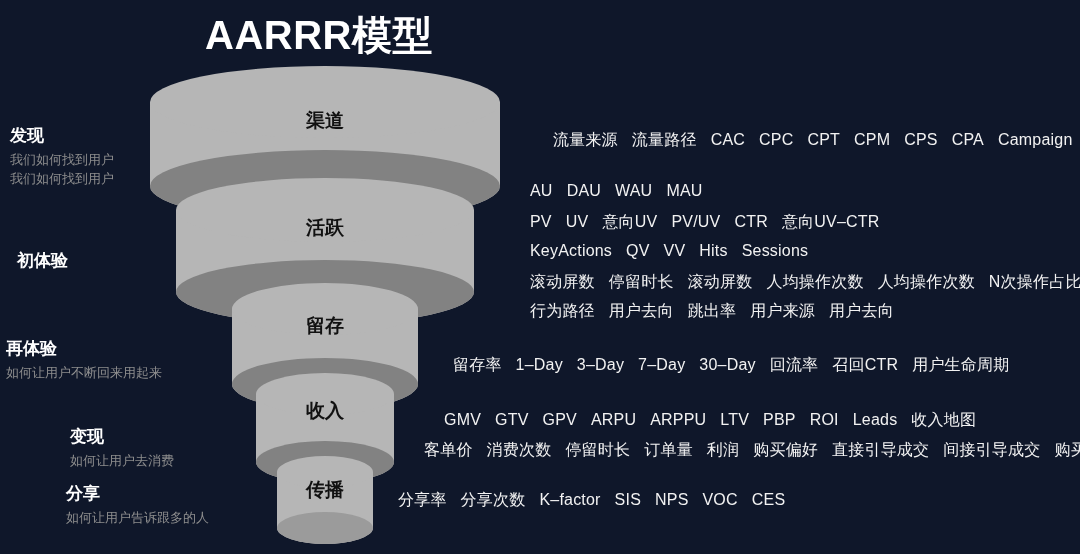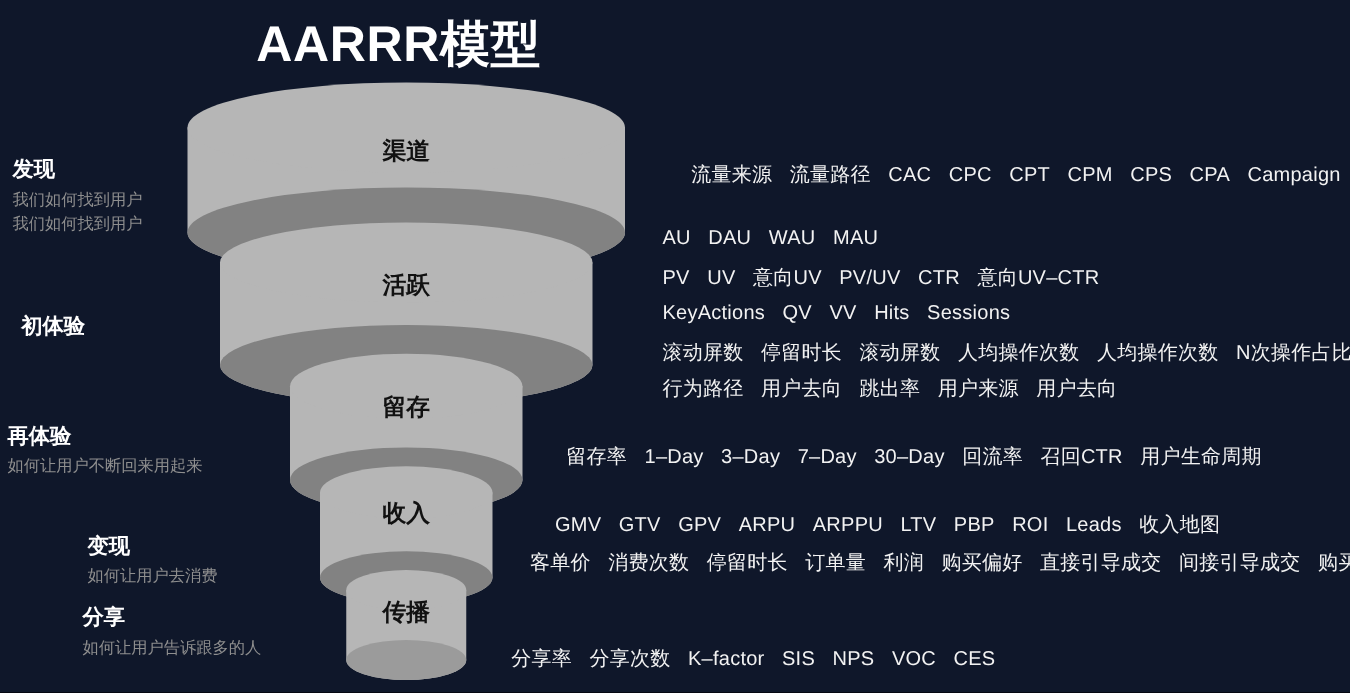--- a/index.html
+++ b/index.html
@@ -168,15 +168,15 @@
   <div class="metric-row" style="left:530px; top:272px;"><span class="m">滚动屏数</span><span class="m">停留时长</span><span class="m">滚动屏数</span><span class="m">人均操作次数</span><span class="m">人均操作次数</span><span class="m">N次操作占比</span></div>
 
   <div class="metric-row" style="left:530px; top:301px;"><span class="m">行为路径</span><span class="m">用户去向</span><span class="m">跳出率</span><span class="m">用户来源</span><span class="m">用户去向</span></div>
 
   <div class="metric-row" style="left:453px; top:355px;text-align:center;"><span class="m">留存率</span><span class="m">1–Day</span><span class="m">3–Day</span><span class="m">7–Day</span><span class="m">30–Day</span><span class="m">回流率</span><span class="m">召回CTR</span><span class="m">用户生命周期</span></div>
 
   <div class="metric-row" style="left:444px; top:410px;"><span class="m">GMV</span><span class="m">GTV</span><span class="m">GPV</span><span class="m">ARPU</span><span class="m">ARPPU</span><span class="m">LTV</span><span class="m">PBP</span><span class="m">ROI</span><span class="m">Leads</span><span class="m">收入地图</span></div>
 
   <div class="metric-row" style="left:424px; top:440px;"><span class="m">客单价</span><span class="m">消费次数</span><span class="m">停留时长</span><span class="m">订单量</span><span class="m">利润</span><span class="m">购买偏好</span><span class="m">直接引导成交</span><span class="m">间接引导成交</span><span class="m">购买间隔</span></div>
 
-  <div class="metric-row" style="left:409px; top:490px;margin-top:27px;"><span class="m">分享率</span><span class="m">分享次数</span><span class="m">K–factor</span><span class="m">SIS</span><span class="m">NPS</span><span class="m">VOC</span><span class="m">CES</span></div>
+  <div class="metric-row" style="left:398px; top:490px;"><span class="m">分享率</span><span class="m">分享次数</span><span class="m">K–factor</span><span class="m">SIS</span><span class="m">NPS</span><span class="m">VOC</span><span class="m">CES</span></div>
 
 </div>
 
 </body></html>

